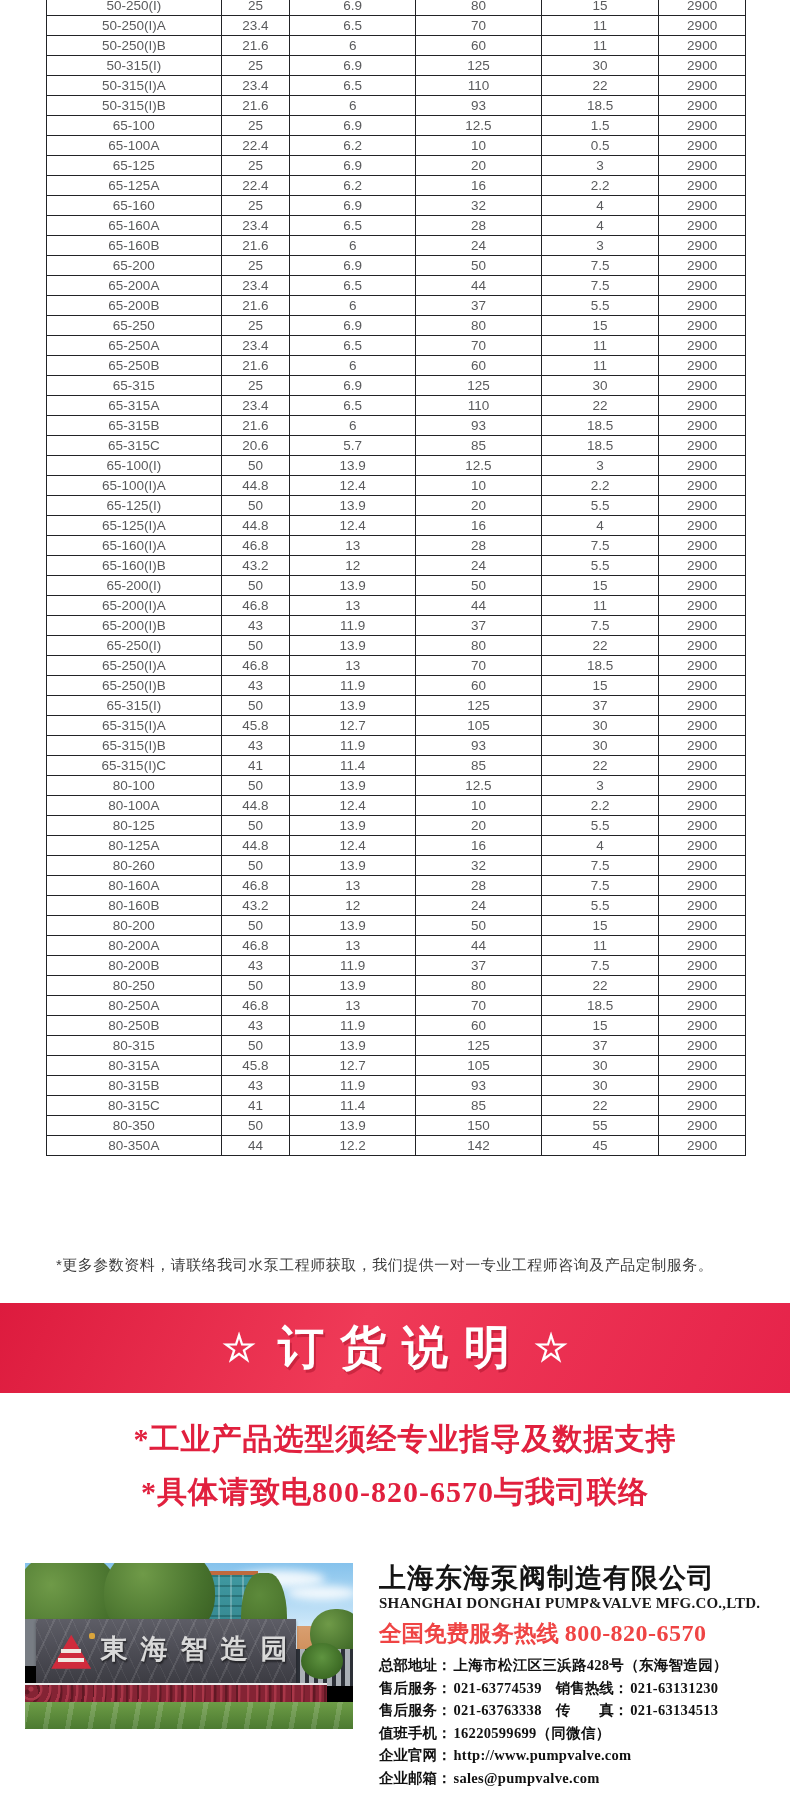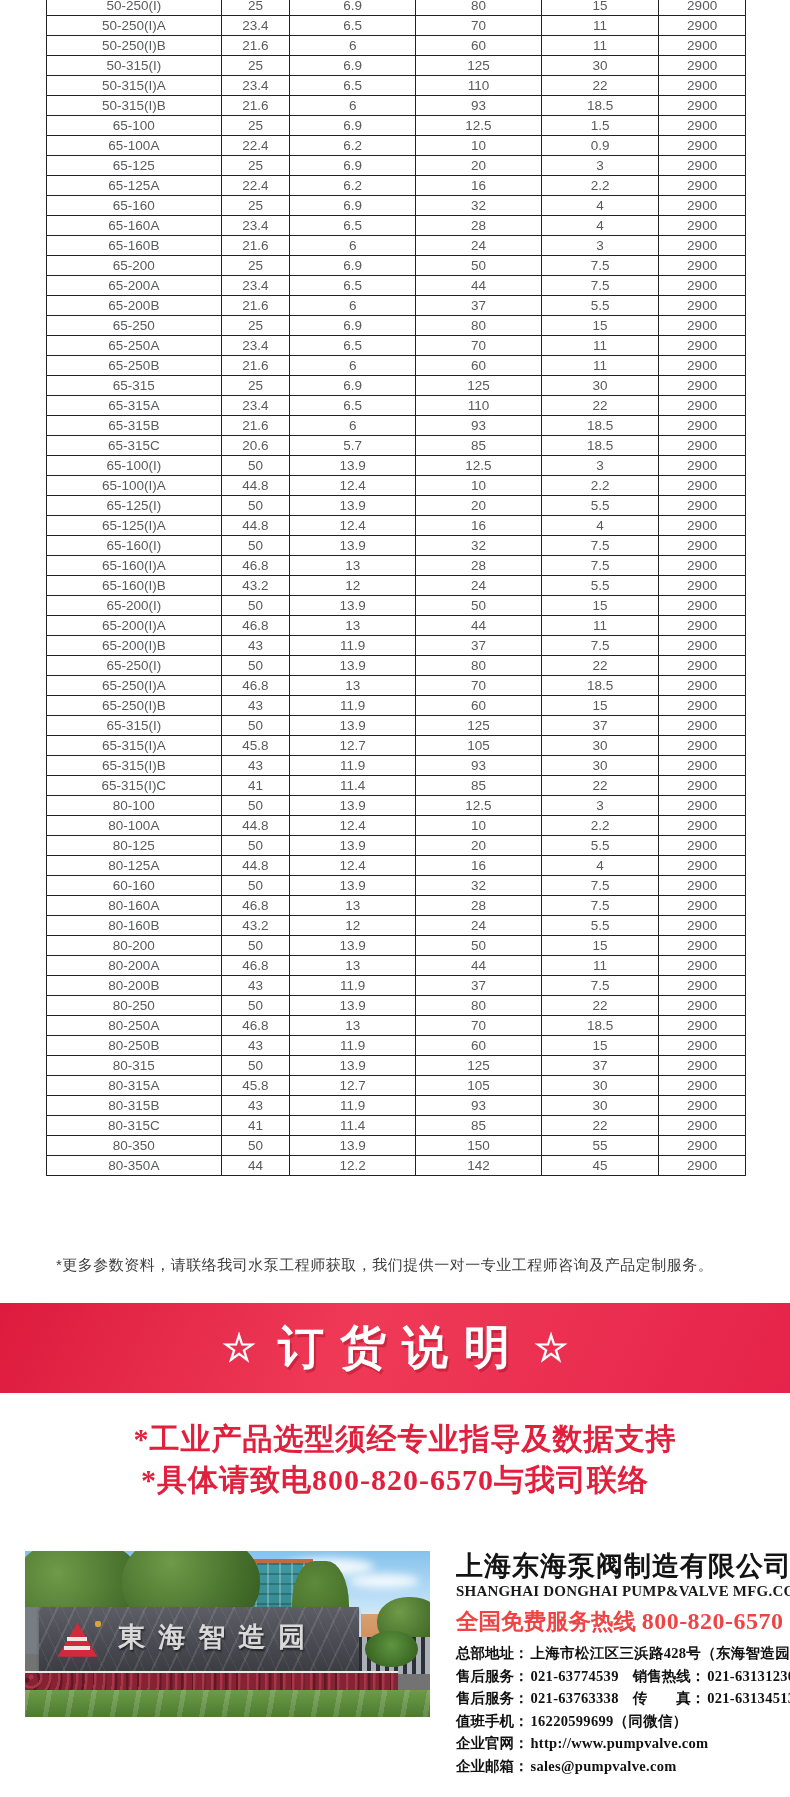--- a/index.html
+++ b/index.html
@@ -29,25 +29,25 @@
   .banner .title{
     color:#ffffff;font-size:46px;font-weight:bold;letter-spacing:16px;
     text-shadow:2px 3px 0 rgba(140,5,25,0.35);
   }
   
   .statement{
     text-align:center;font-family:"Liberation Serif", serif;font-weight:bold;
     color:#e1203e;font-size:30px;letter-spacing:1px;
   }
   .statement.first{margin-top:26px;padding-left:20px;}
-  .statement.second{}
+  .statement.second{margin-top:12px;}
   
   .footer{margin-top:50px;padding-left:25px;display:flex;}
   .photo{
-    width:405px;height:166px;position:relative;overflow:hidden;background:#737373;flex:none;
+    width:328px;height:166px;position:relative;overflow:hidden;background:#000000;flex:none;
   }
   .ph-sky{position:absolute;left:0;top:0;width:100%;height:62%;
     background:linear-gradient(#85c2ec,#d9eefb 70%,#f2f9fe);}
   .ph-cloud{position:absolute;background:#ffffff;border-radius:50%;filter:blur(4px);opacity:.85;}
   .ph-cloud.c1{left:64%;top:4%;width:90px;height:18px;}
   .ph-cloud.c2{left:80%;top:14%;width:70px;height:14px;}
   .ph-glass{position:absolute;left:48%;top:5%;width:23%;height:55%;
     background:
       repeating-linear-gradient(90deg,rgba(255,255,255,.25) 0 2px,transparent 2px 12px),
       repeating-linear-gradient(0deg,rgba(10,60,60,.35) 0 2px,transparent 2px 10px),
@@ -171,21 +171,21 @@
     <td>6.9</td>
     <td>12.5</td>
     <td>1.5</td>
     <td>2900</td>
   </tr>
         <tr>
     <td>65-100A</td>
     <td>22.4</td>
     <td>6.2</td>
     <td>10</td>
-    <td>0.9</td>
+    <td>0.5</td>
     <td>2900</td>
   </tr>
         <tr>
     <td>65-125</td>
     <td>25</td>
     <td>6.9</td>
     <td>20</td>
     <td>3</td>
     <td>2900</td>
   </tr>
@@ -327,28 +327,20 @@
   </tr>
         <tr>
     <td>65-125(I)A</td>
     <td>44.8</td>
     <td>12.4</td>
     <td>16</td>
     <td>4</td>
     <td>2900</td>
   </tr>
         <tr>
-    <td>65-160(I)</td>
-    <td>50</td>
-    <td>13.9</td>
-    <td>32</td>
-    <td>7.5</td>
-    <td>2900</td>
-  </tr>
-        <tr>
     <td>65-160(I)A</td>
     <td>46.8</td>
     <td>13</td>
     <td>28</td>
     <td>7.5</td>
     <td>2900</td>
   </tr>
         <tr>
     <td>65-160(I)B</td>
     <td>43.2</td>
@@ -463,21 +455,21 @@
   </tr>
         <tr>
     <td>80-125A</td>
     <td>44.8</td>
     <td>12.4</td>
     <td>16</td>
     <td>4</td>
     <td>2900</td>
   </tr>
         <tr>
-    <td>60-160</td>
+    <td>80-260</td>
     <td>50</td>
     <td>13.9</td>
     <td>32</td>
     <td>7.5</td>
     <td>2900</td>
   </tr>
         <tr>
     <td>80-160A</td>
     <td>46.8</td>
     <td>13</td>

